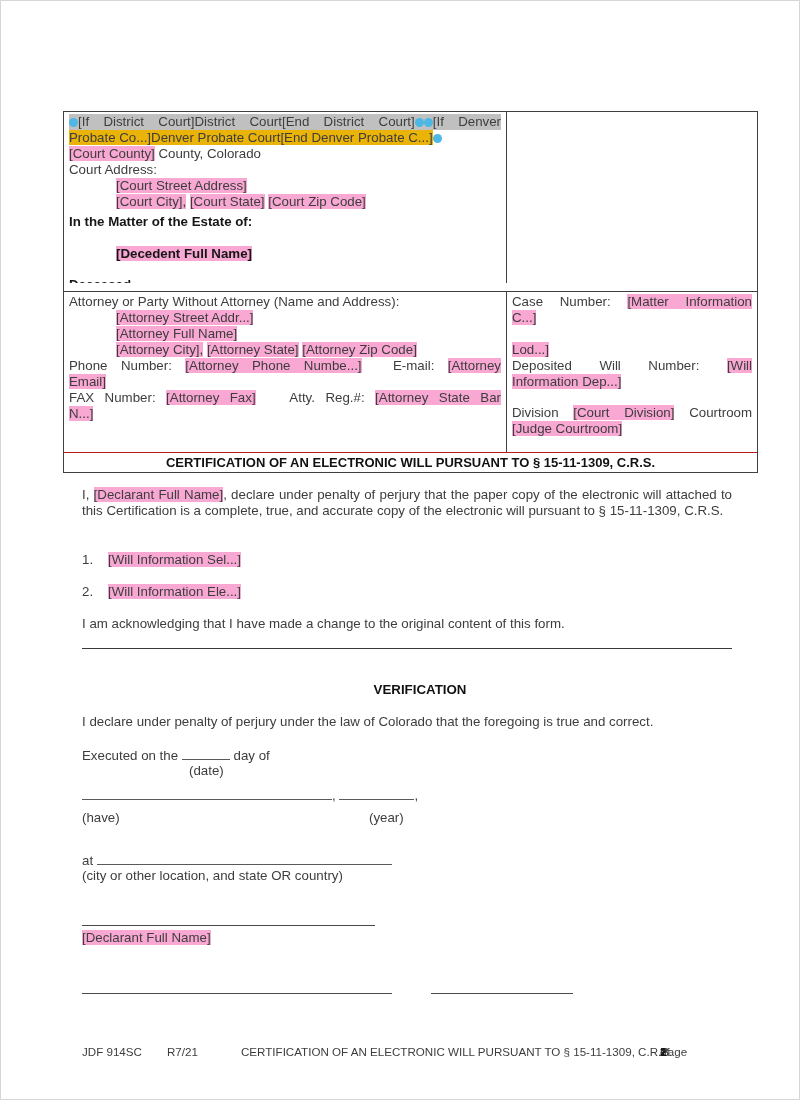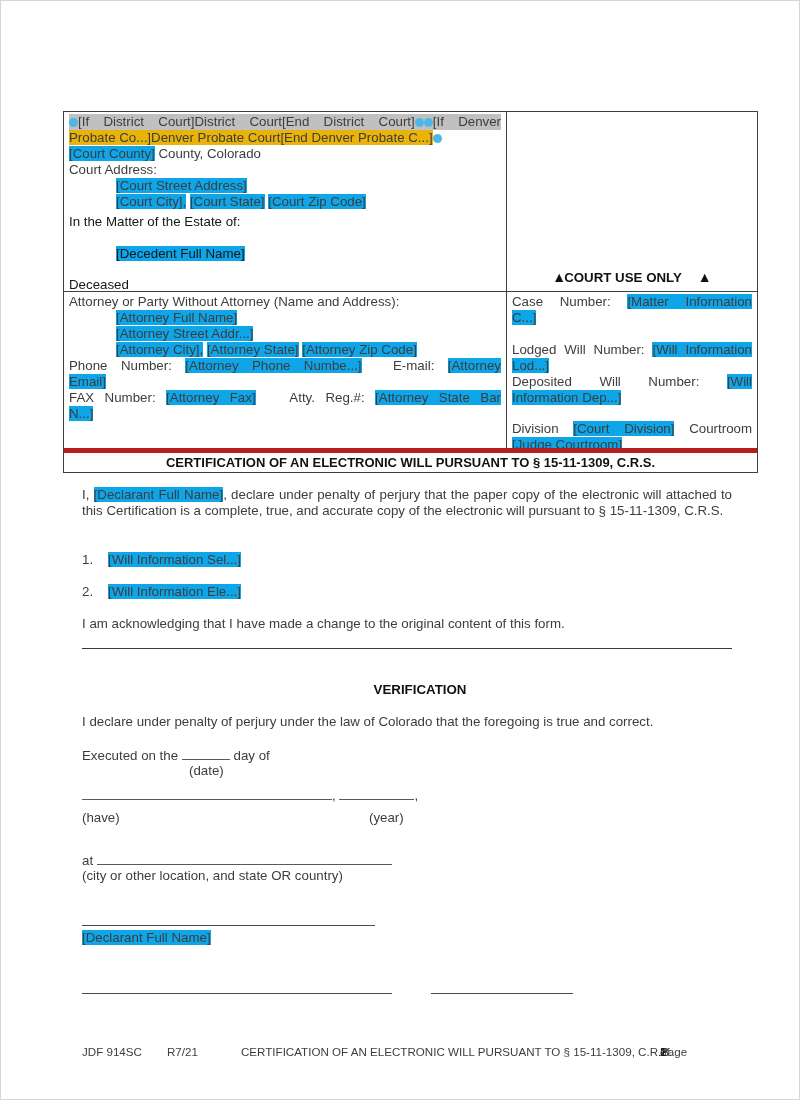--- a/index.html
+++ b/index.html
@@ -7,34 +7,34 @@
   body {
     font-family:"Liberation Sans","DejaVu Sans",sans-serif;
     font-size:13.3px; color:#3d3d3d; position:relative; overflow:hidden;
   }
   .page-frame { position:absolute; inset:0; border:1px solid #d6d6d6; }
 
   
   .line { min-height:16px; line-height:16px; }
   .jl { text-align:justify; text-align-last:justify; }
   .ind { padding-left:47px; }
-  .b { font-weight:400; color:#161616; }
-  .hl-y { background:#0ea5e9; }
+  .b { font-weight:700; color:#161616; }
+  .hl-y { background:#f9a8d4; }
   .hl-g { background:#eab308; }
   .graybg { background:#c0c0c0; }
   .dot { display:inline-block; width:9px; height:9px; border-radius:50%; background:#4db7e5; vertical-align:-1px; }
   .blank { display:inline-block; border-bottom:1px solid #5a5a5a; height:13px; }
   .sp { display:inline-block; }
   .gap4{height:4px;} .gap15{height:15px;} .gap16{height:16px;}
 
   
   .caption { position:absolute; left:62px; top:110px; width:695px; border:1px solid #3f3f3f; background:#fff; }
   .trow { display:flex; }
-  .row-top { height:180px; border-bottom:1px solid #3f3f3f; }
-  .row-mid { height:161px; border-bottom:5px solid #b91c1c; }
+  .row-top { height:180px; border-bottom:1px solid #3f3f3f;flex-direction:column; }
+  .row-mid { height:161px; border-bottom:1px solid #b91c1c; }
   .lcell { width:443px; border-right:1px solid #3f3f3f; padding:2px 5px; overflow:hidden; }
   .rcell { flex:1; padding:2px 5px; overflow:hidden; }
   .court-use-cell { display:flex; align-items:flex-end; justify-content:center; padding-bottom:6px; font-weight:700; color:#111; }
   .tri { font-size:14px; margin-right:-2px; }
   .tri-right { margin-left:16px; margin-right:0; }
   .title-row { height:19px; line-height:19px; text-align:center; font-weight:700; color:#111; font-size:13px; }
 
   
   .abs { position:absolute; left:81px; width:650px; line-height:16px; }
   #p1 { top:486px; text-align:justify; }
@@ -87,33 +87,32 @@
       <div class="rcell court-use-cell">
         <span class="tri">▲</span>
           <span>COURT USE ONLY</span>
           <span class="tri tri-right">▲</span>
       </div>
     </div>
 
     <div class="trow row-mid">
       <div class="lcell">
         <div class="line">Attorney or Party Without Attorney (Name and Address):</div>
+        <div class="line ind"><span class="hl-y">[Attorney Street Addr...]</span></div>
         <div class="line ind"><span class="hl-y">[Attorney Full Name]</span></div>
-        <div class="line ind"><span class="hl-y">[Attorney Street Addr...]</span></div>
         <div class="line ind"><span class="hl-y">[Attorney City],</span><span> </span><span class="hl-y">[Attorney State]</span><span> </span><span class="hl-y">[Attorney Zip Code]</span></div>
         <div class="line jl"><span>Phone Number: </span><span class="hl-y">[Attorney Phone Numbe...]</span><span class="sp" style="width: 18px;"></span><span> E-mail: </span><span class="hl-y">[Attorney</span></div>
         <div class="line"><span class="hl-y">Email]</span></div>
         <div class="line jl"><span>FAX Number: </span><span class="hl-y">[Attorney Fax]</span><span class="sp" style="width: 24px;"></span><span> Atty. Reg.#: </span><span class="hl-y">[Attorney State Bar</span></div>
         <div class="line"><span class="hl-y">N...]</span></div>
       </div>
       <div class="rcell">
         <div class="line jl"><span>Case Number: </span><span class="hl-y">[Matter Information</span></div>
         <div class="line"><span class="hl-y">C...]</span></div>
         <div class="gap16"></div>
-        <div class="line jl"><span>Lodged Will Number: </span><span class="hl-y">[Will Information</span></div>
         <div class="line"><span class="hl-y">Lod...]</span></div>
         <div class="line jl"><span>Deposited Will Number: </span><span class="hl-y">[Will</span></div>
         <div class="line"><span class="hl-y">Information Dep...]</span></div>
         <div class="gap15"></div>
         <div class="line jl"><span>Division </span><span class="hl-y">[Court Division]</span><span> Courtroom</span></div>
         <div class="line"><span class="hl-y">[Judge Courtroom]</span></div>
       </div>
     </div>
 
     <div class="title-row">CERTIFICATION OF AN ELECTRONIC WILL PURSUANT TO § 15-11-1309, C.R.S.</div>

